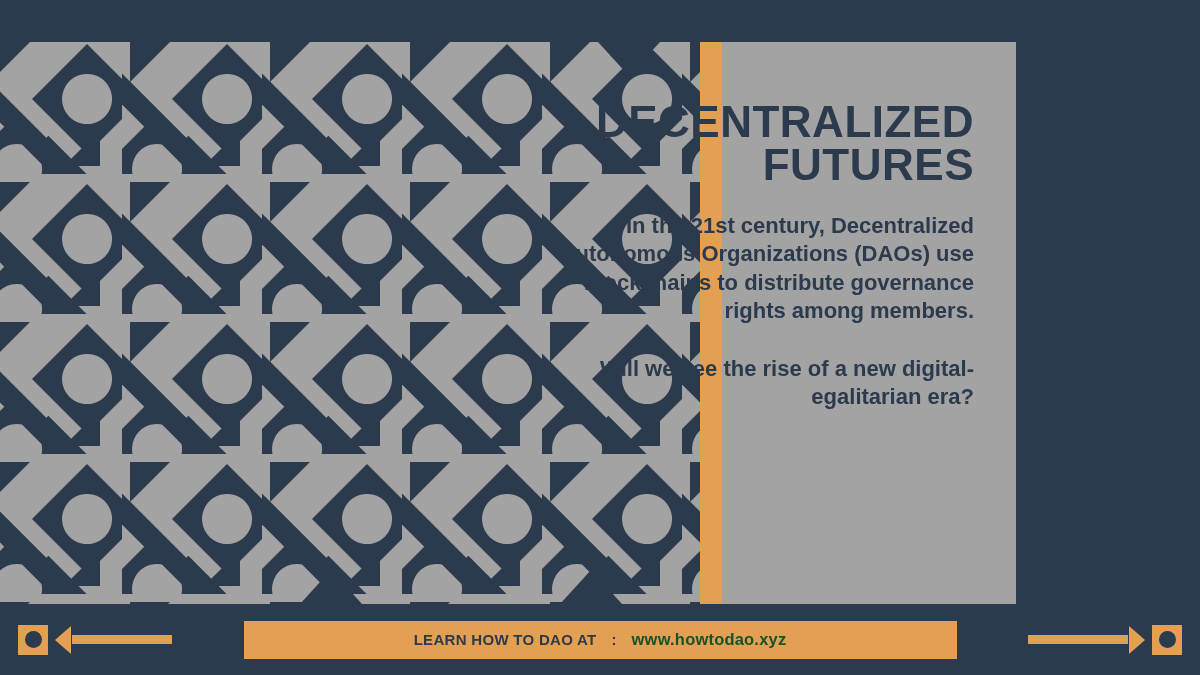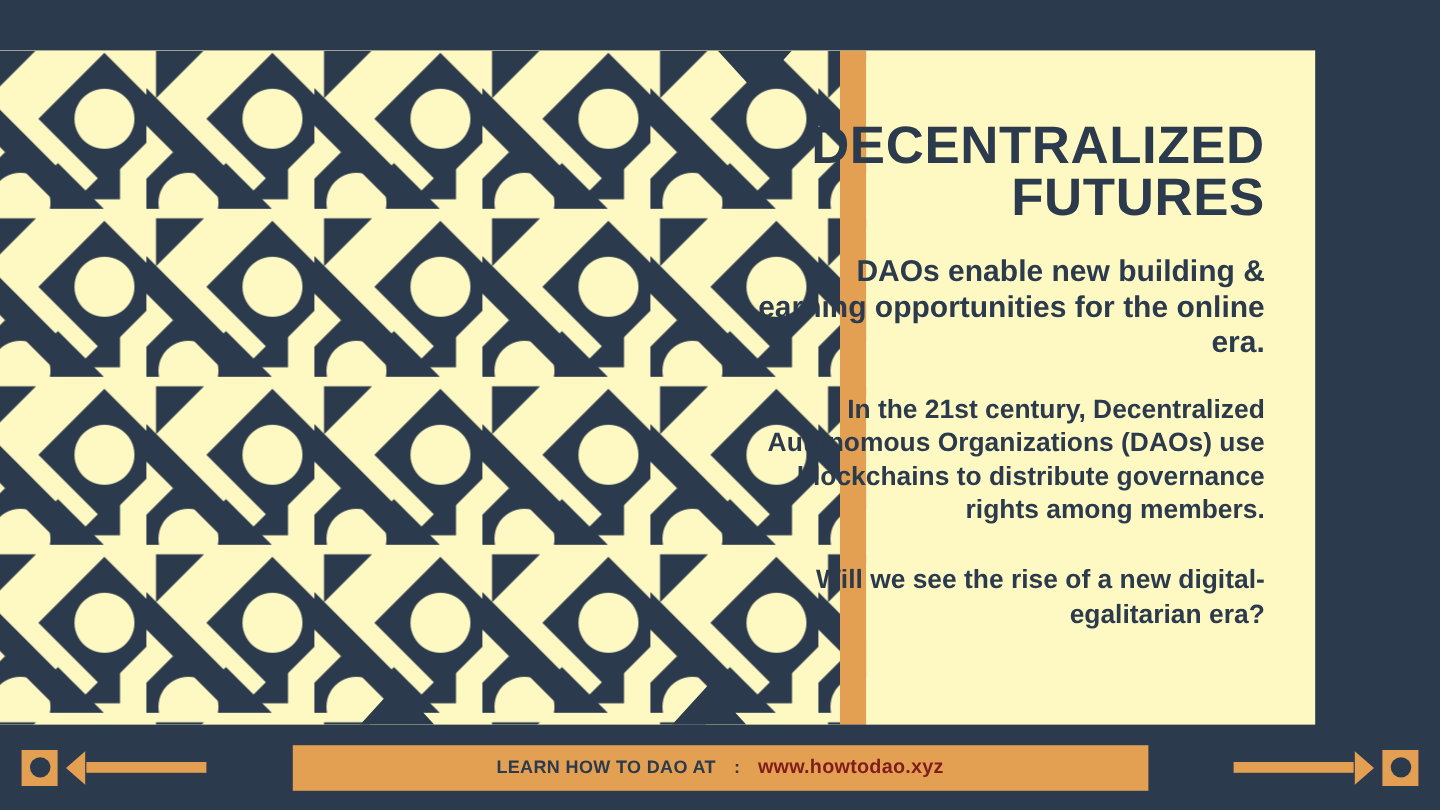--- a/index.html
+++ b/index.html
@@ -15,24 +15,25 @@
     background: #2b3a4d;
     overflow: hidden;
     font-family: "Liberation Sans", sans-serif;
   }
 
   
   .canvas {
     position: absolute;
     left: 0;
     top: 42px;
-    width: 1096px;
+    width: 984px;
     height: 562px;
-    background: #fef9c3;
+    background: #a3a3a3;
     overflow: hidden;
+    padding-left: 32px;
   }
 
   
   .pattern-region {
     position: absolute;
     left: 0;
     top: 0;
     width: 722px;
     height: 562px;
     overflow: hidden;
@@ -138,21 +139,21 @@
   }
   .foot-colon {
     font-size: 15px;
     font-weight: bold;
     color: #2b3a4d;
     padding: 0 6px;
   }
   .foot-url {
     font-size: 16.5px;
     font-weight: bold;
-    color: #7f1d1d;
+    color: #14532d;
     letter-spacing: 0.2px;
   }
 </style>
 </head>
 <body>
 
 <div id="poster">
 
   <div class="canvas">
 
@@ -194,21 +195,20 @@
         <g fill="#2b3a4d">
           <path d="M300 562 L362 562 L331 528 Z"></path>
           <path d="M560 562 L622 562 L591 528 Z"></path>
         </g>
       </svg>
     </div>
 
     <div class="text-col">
       <h1 class="headline">DECENTRALIZED FUTURES</h1>
 
-      <p class="subhead">DAOs enable new building &amp; earning opportunities for the online era.</p>
 
       <p class="body-para">In the 21st century, Decentralized Autonomous Organizations (DAOs) use blockchains to distribute  governance rights among members.</p>
 
       <p class="body-para">Will we see the rise of a new digital-egalitarian era?</p>
     </div>
   </div>
 
   <div class="footer">
 
     <div class="foot-sq left">

